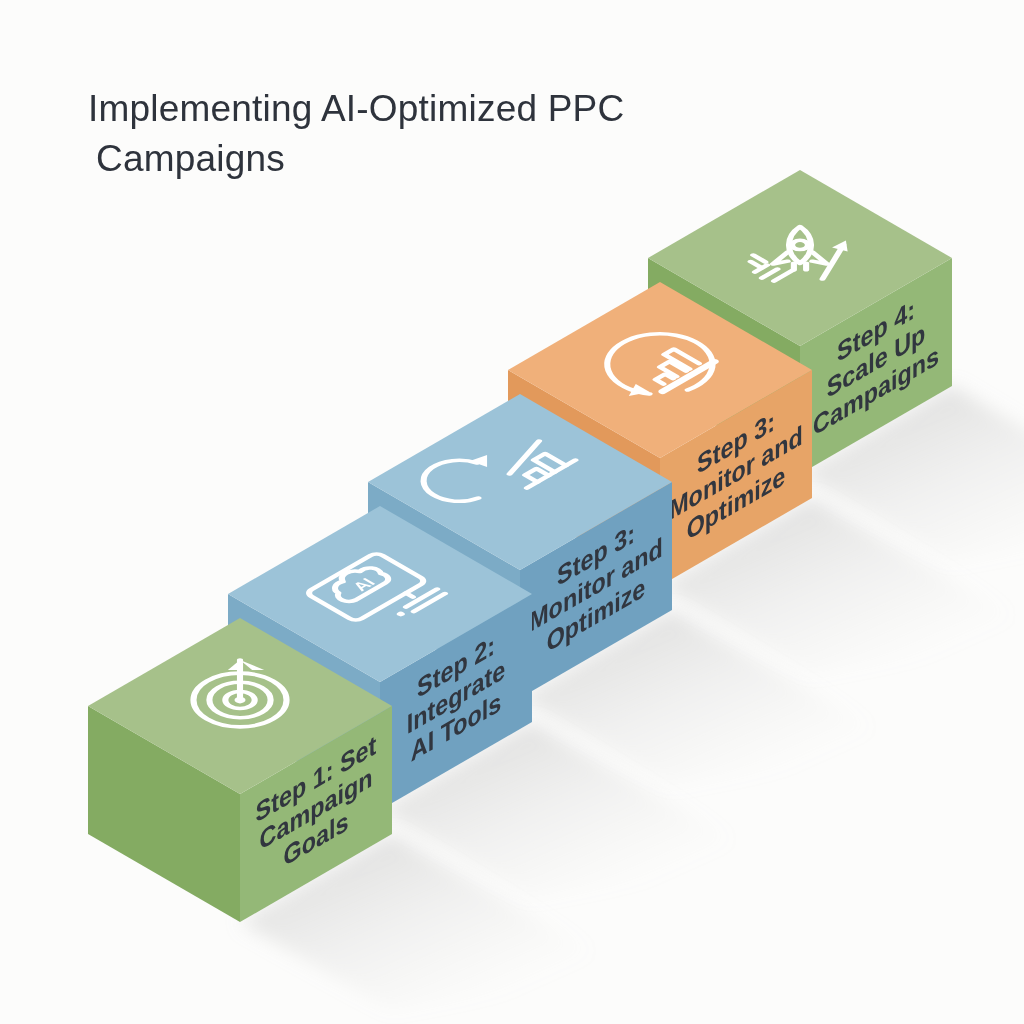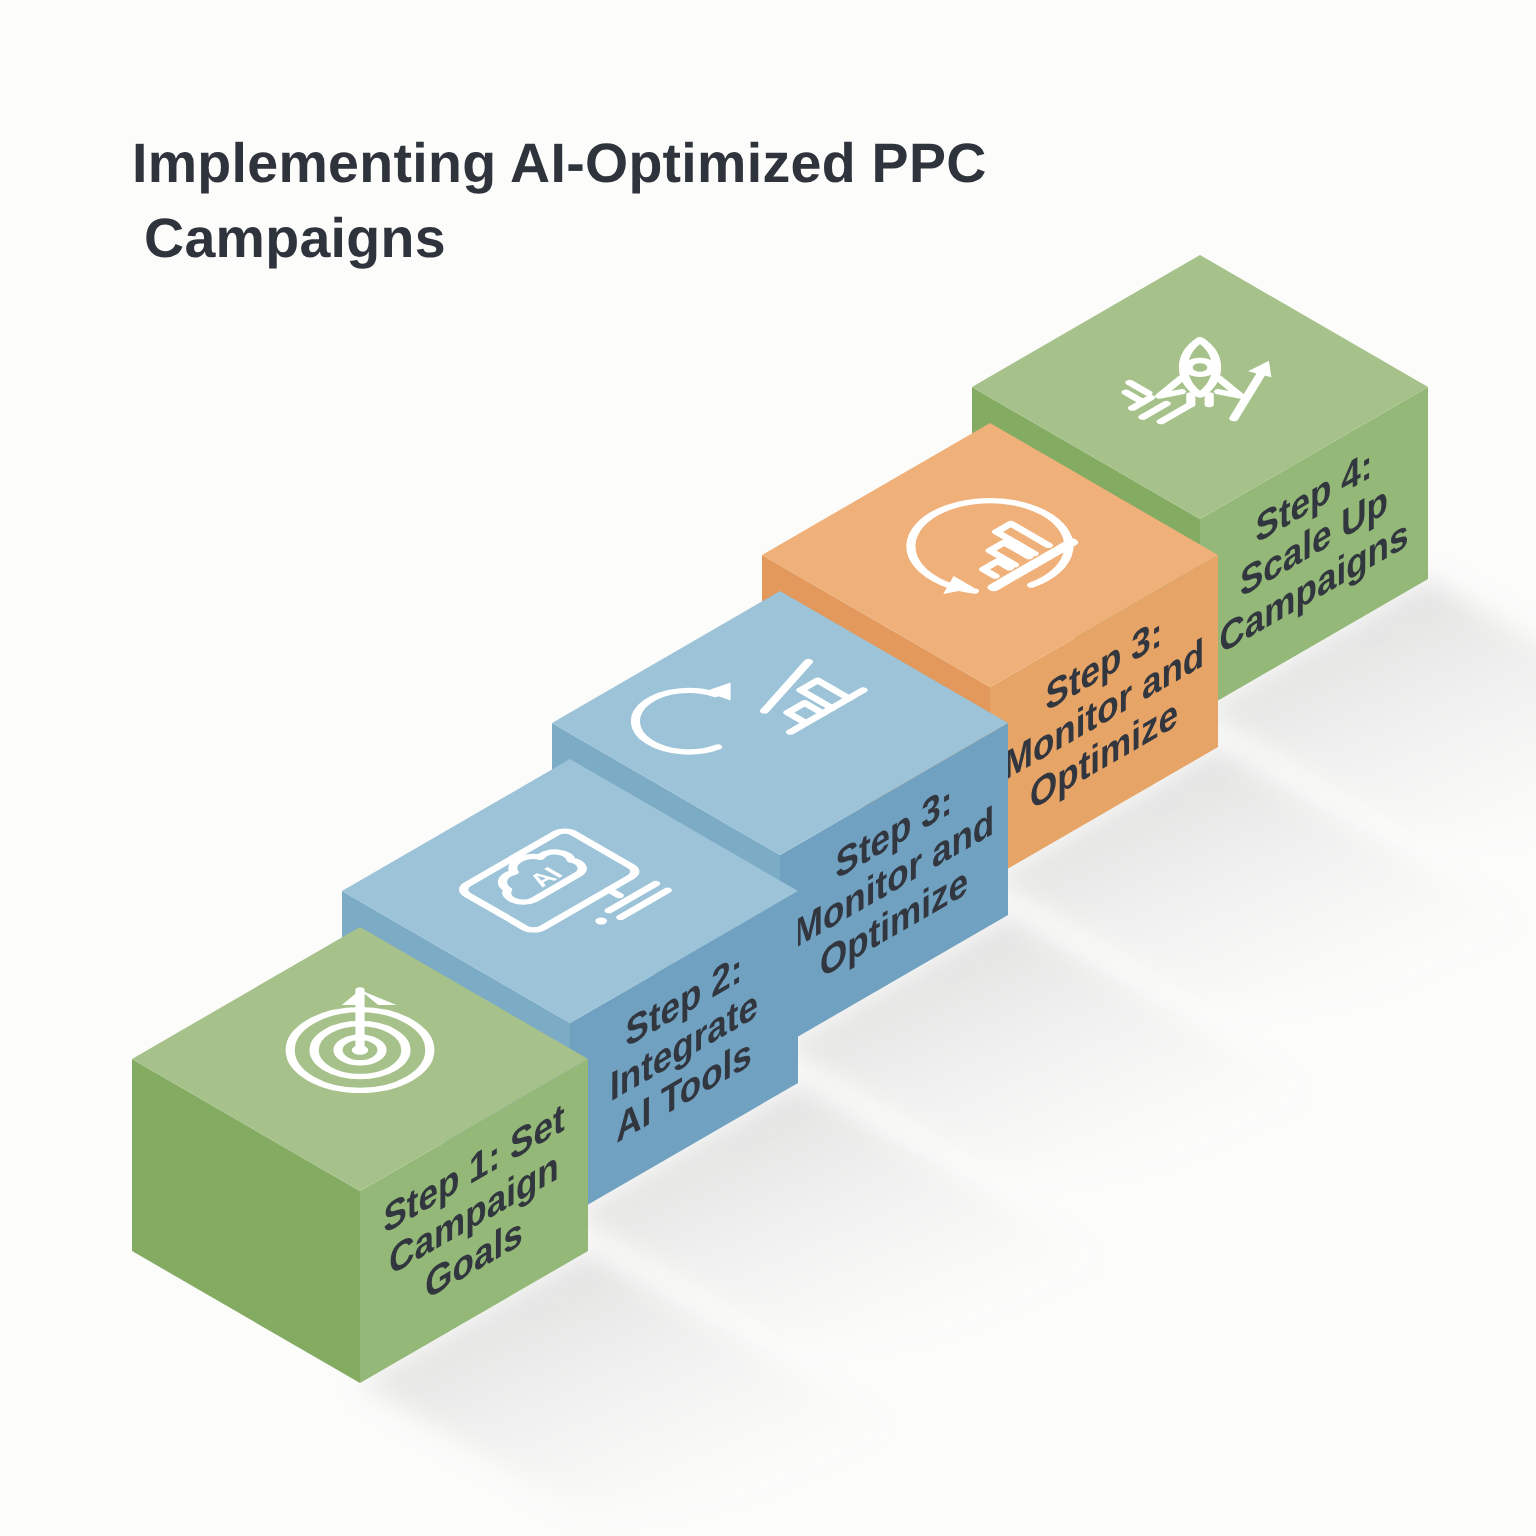--- a/index.html
+++ b/index.html
@@ -15,21 +15,21 @@
     position: relative;
     width: 1024px;
     height: 1024px;
   }
   .title {
     position: absolute;
     left: 88px;
     top: 84px;
     margin: 0;
     font-size: 37px;
-    font-weight: bold;
+    font-weight: normal;
     line-height: 1.34;
     color: #2e333c;
     letter-spacing: 0.2px;
   }
   .title span { display: block; }
   .title .line2 { padding-left: 8px; }
 
   svg.scene {
     position: absolute;
     left: 0;

